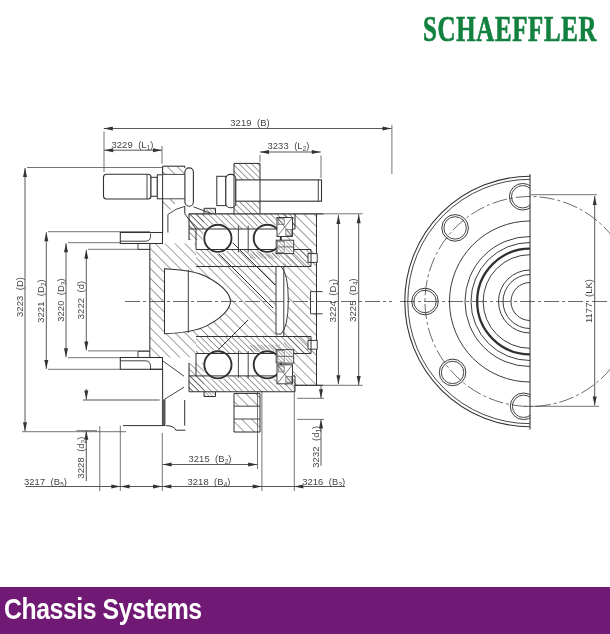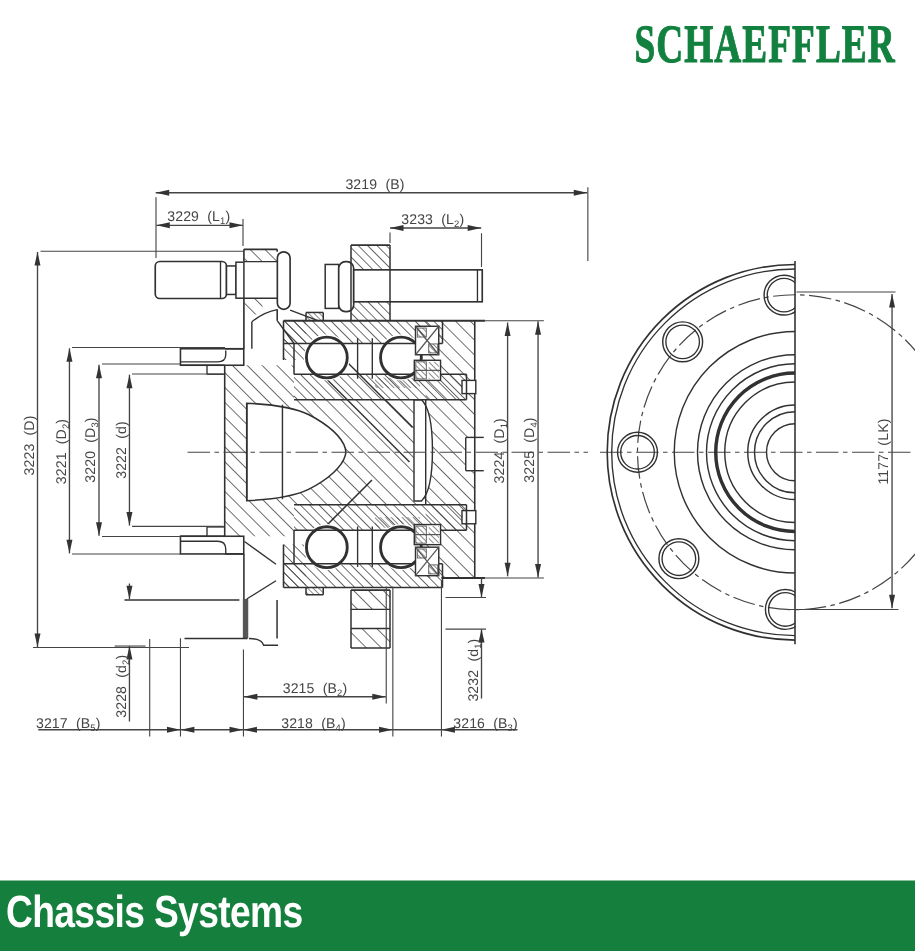--- a/index.html
+++ b/index.html
@@ -1,17 +1,17 @@
 <!DOCTYPE html>
 <html><head><meta charset="utf-8"><style>
 html,body{margin:0;padding:0;background:#fff;width:610px;height:634px;overflow:hidden}
 #logo{position:absolute;left:423px;top:8px;color:#12813f;
  font-family:"Liberation Serif",serif;font-weight:bold;font-size:36px;letter-spacing:1px;-webkit-text-stroke:0.7px #12813f;
  transform:scaleX(0.691);transform-origin:left top;white-space:nowrap}
-#bar{position:absolute;left:0;top:587px;width:610px;height:47px;background:#15803d}
+#bar{position:absolute;left:0;top:587px;width:610px;height:47px;background:#701a75}
 #bar span{position:absolute;left:4px;top:5px;color:#fff;font-family:"Liberation Sans",sans-serif;
  font-weight:bold;font-size:30px;letter-spacing:-0.5px;transform:scaleX(0.826);transform-origin:left top;white-space:nowrap}
 </style></head><body>
 <svg width="610" height="634" viewBox="0 0 610 634">
 <defs>
 <pattern id="hf" width="4.4" height="4.4" patternUnits="userSpaceOnUse" patternTransform="rotate(-45)">
   <line x1="0" y1="0" x2="0" y2="4.4" stroke="#3d3d3d" stroke-width="1.0"></line>
 </pattern>
 <pattern id="hc" width="7.0" height="7.0" patternUnits="userSpaceOnUse" patternTransform="rotate(-45)">
   <line x1="0" y1="0" x2="0" y2="7.0" stroke="#3d3d3d" stroke-width="1.0"></line>

